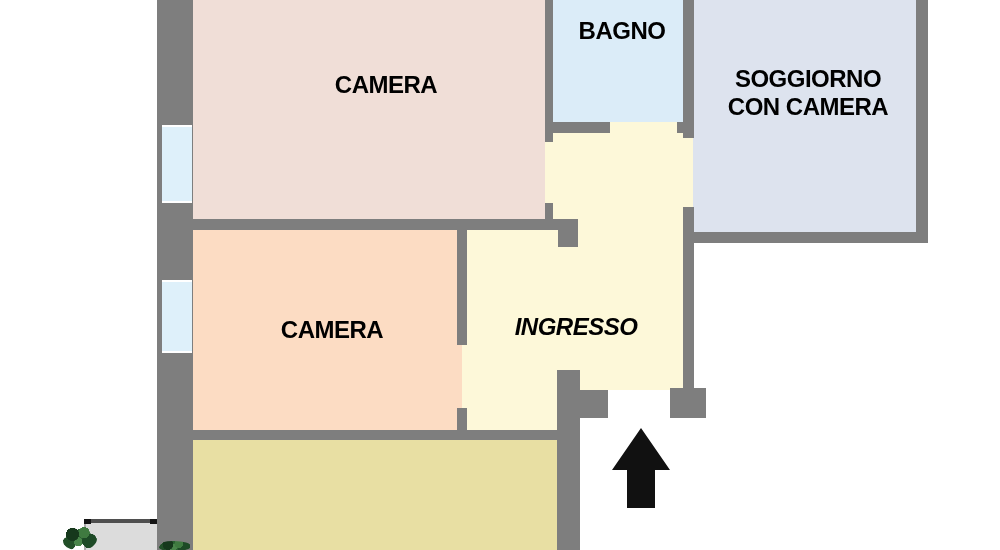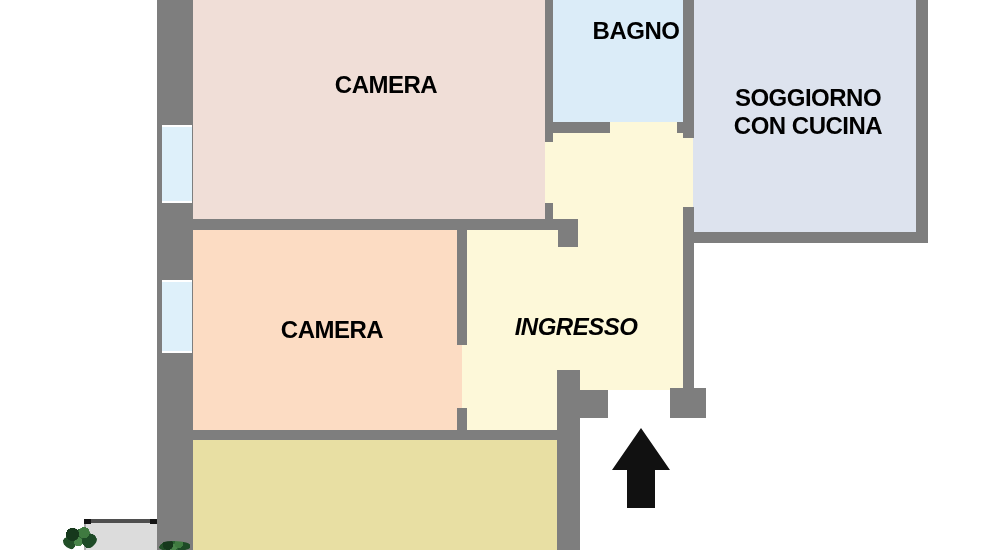--- a/index.html
+++ b/index.html
@@ -16,21 +16,21 @@
     border-bottom:2px solid #ffffff;
     box-sizing:border-box;
   }
   .room-label{
     position:absolute;
     transform:translate(-50%,-50%);
     font-size:24px;font-weight:700;color:#000000;
     letter-spacing:-0.5px;white-space:nowrap;line-height:28px;
     text-align:center;
   }
-  .room-label.block{transform:translate(-50%,0);margin-top:19px;}
+  .room-label.block{transform:translate(-50%,0);}
   #balcony{
     position:absolute;left:84px;top:519px;width:73px;height:31px;
     border-top:4px solid #4f4f4f;border-left:2px solid #ababab;
     box-sizing:border-box;
   }
   .balcony-tick{position:absolute;width:7px;height:5px;top:-4px;background:#141414;}
   .plant{
     position:absolute;border-radius:45% 55% 50% 40%;
     background-image:
       radial-gradient(circle at 28% 35%, #16381c 0 22%, rgba(0,0,0,0) 23%),
@@ -82,21 +82,21 @@
   <div class="window" style="left: 162px; top: 280px; width: 30px; height: 73px; background-color: rgb(222, 240, 250);"></div>
 
   <div class="plant" style="left:63px;top:526px;width:34px;height:24px;"></div>
   <div class="plant" style="left:159px;top:541px;width:32px;height:10px;"></div>
 
   <svg id="entrance-arrow" viewBox="0 0 58 80" xmlns="http://www.w3.org/2000/svg">
     <path d="M29 0 L58 42 L43 42 L43 80 L15 80 L15 42 L0 42 Z" fill="#111111"></path>
   </svg>
 
   <div class="room-label" style="left:386px;top:85px;">CAMERA</div>
-  <div class="room-label" style="left:636px;top:31px;">BAGNO</div>
+  <div class="room-label" style="left:622px;top:31px;">BAGNO</div>
   <div class="room-label block" style="left:808px;top:65px;">
     <div>SOGGIORNO</div>
-    <div>CON CUCINA</div>
+    <div>CON CAMERA</div>
   </div>
   <div class="room-label" style="left:332px;top:330px;">CAMERA</div>
   <div class="room-label" style="left:576px;top:327px;font-style:italic;">INGRESSO</div>
 
 </div>
 
 </body></html>

